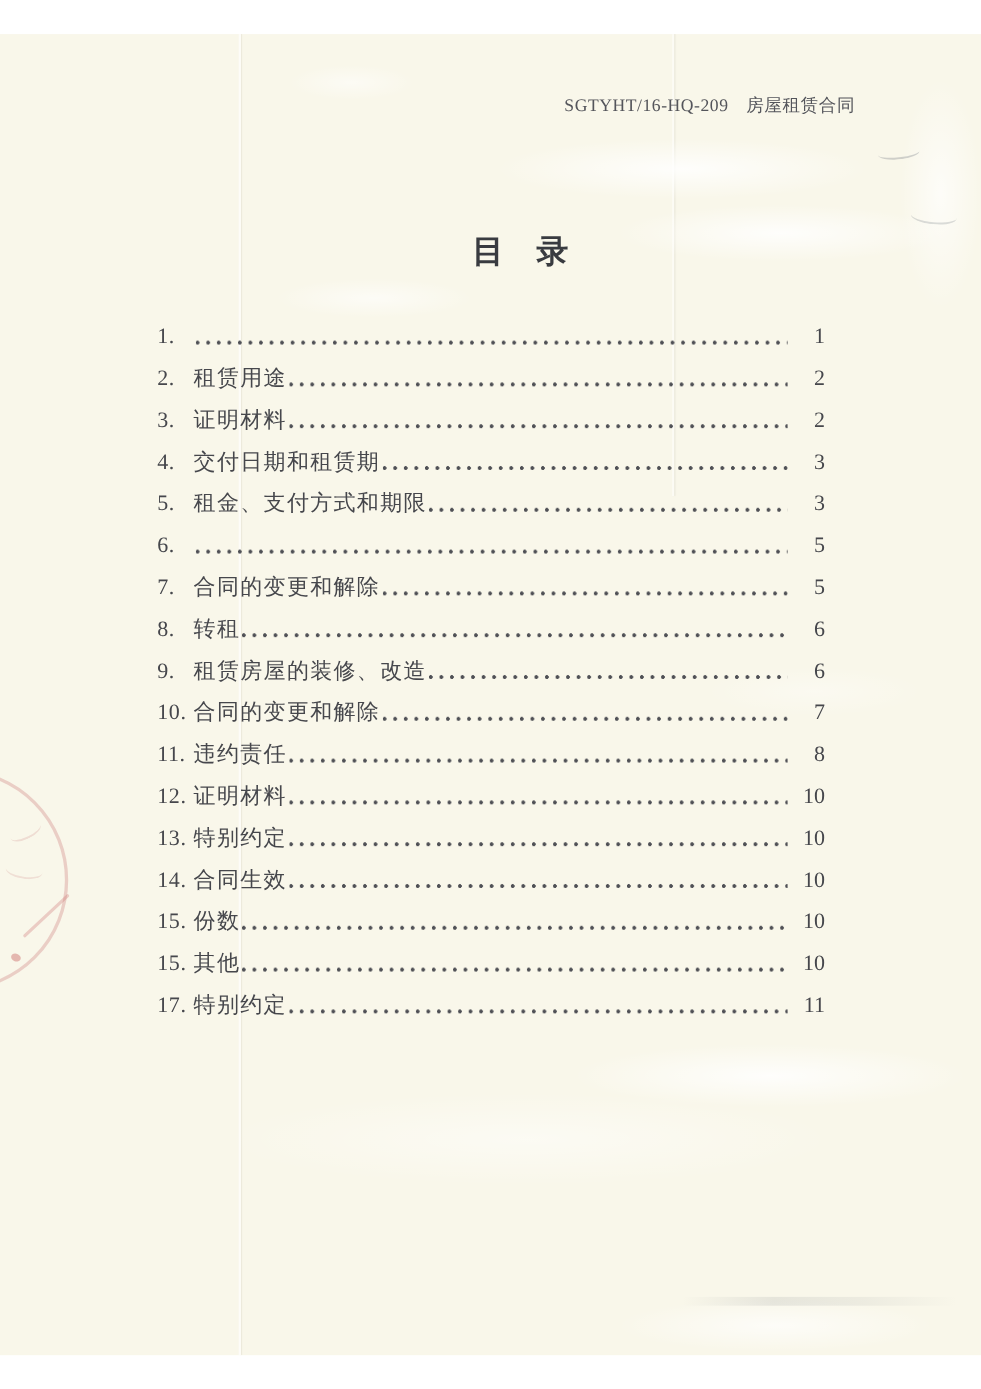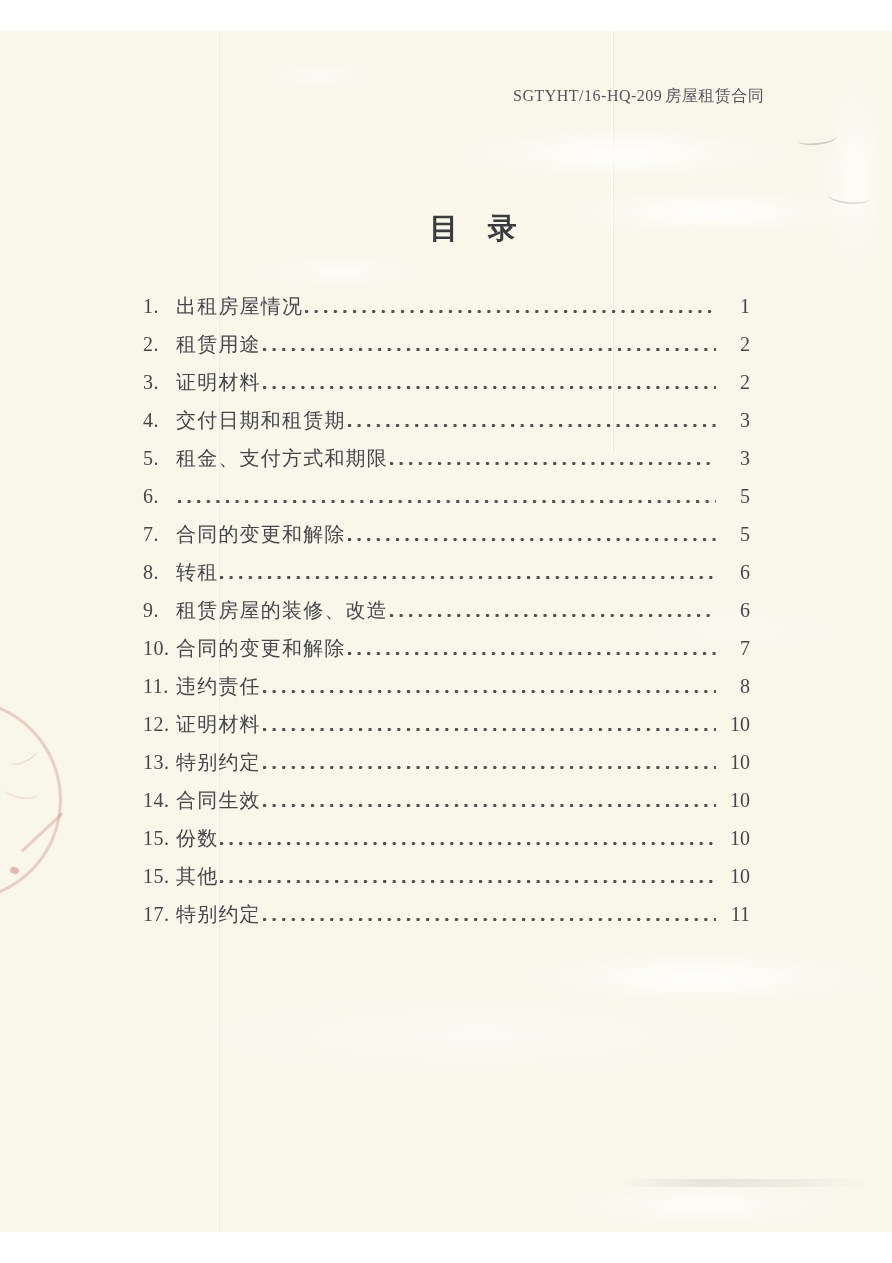--- a/index.html
+++ b/index.html
@@ -71,21 +71,21 @@
   
   .doc-header {
     position: absolute;
     left: 513px;
     top: 55px;
     font-size: 16px;
     letter-spacing: 0.5px;
     color: #54555b;
     white-space: nowrap;
   }
-  .doc-header .code { margin-right: 3px; }
+  .doc-header .code { margin-right: 16px; }
 
   
   .toc-title {
     position: absolute;
     left: 0;
     top: 178px;
     width: 892px;
     margin: 0;
     text-align: center;
     font-size: 29px;
@@ -178,21 +178,20 @@
 
     <div class="doc-header">
       <span class="code">SGTYHT/16-HQ-209</span><span class="label">房屋租赁合同</span>
     </div>
 
     <h1 class="toc-title">目 录</h1>
 
     <ol class="toc-list" id="toc-list">
   <li class="toc-row">
     <span class="toc-num">1.</span>
-    <span class="toc-item-title">出租房屋情况</span>
     <span class="toc-leader"></span>
     <span class="toc-page">1</span>
   </li>
 
   <li class="toc-row">
     <span class="toc-num">2.</span>
     <span class="toc-item-title">租赁用途</span>
     <span class="toc-leader"></span>
     <span class="toc-page">2</span>
   </li>

